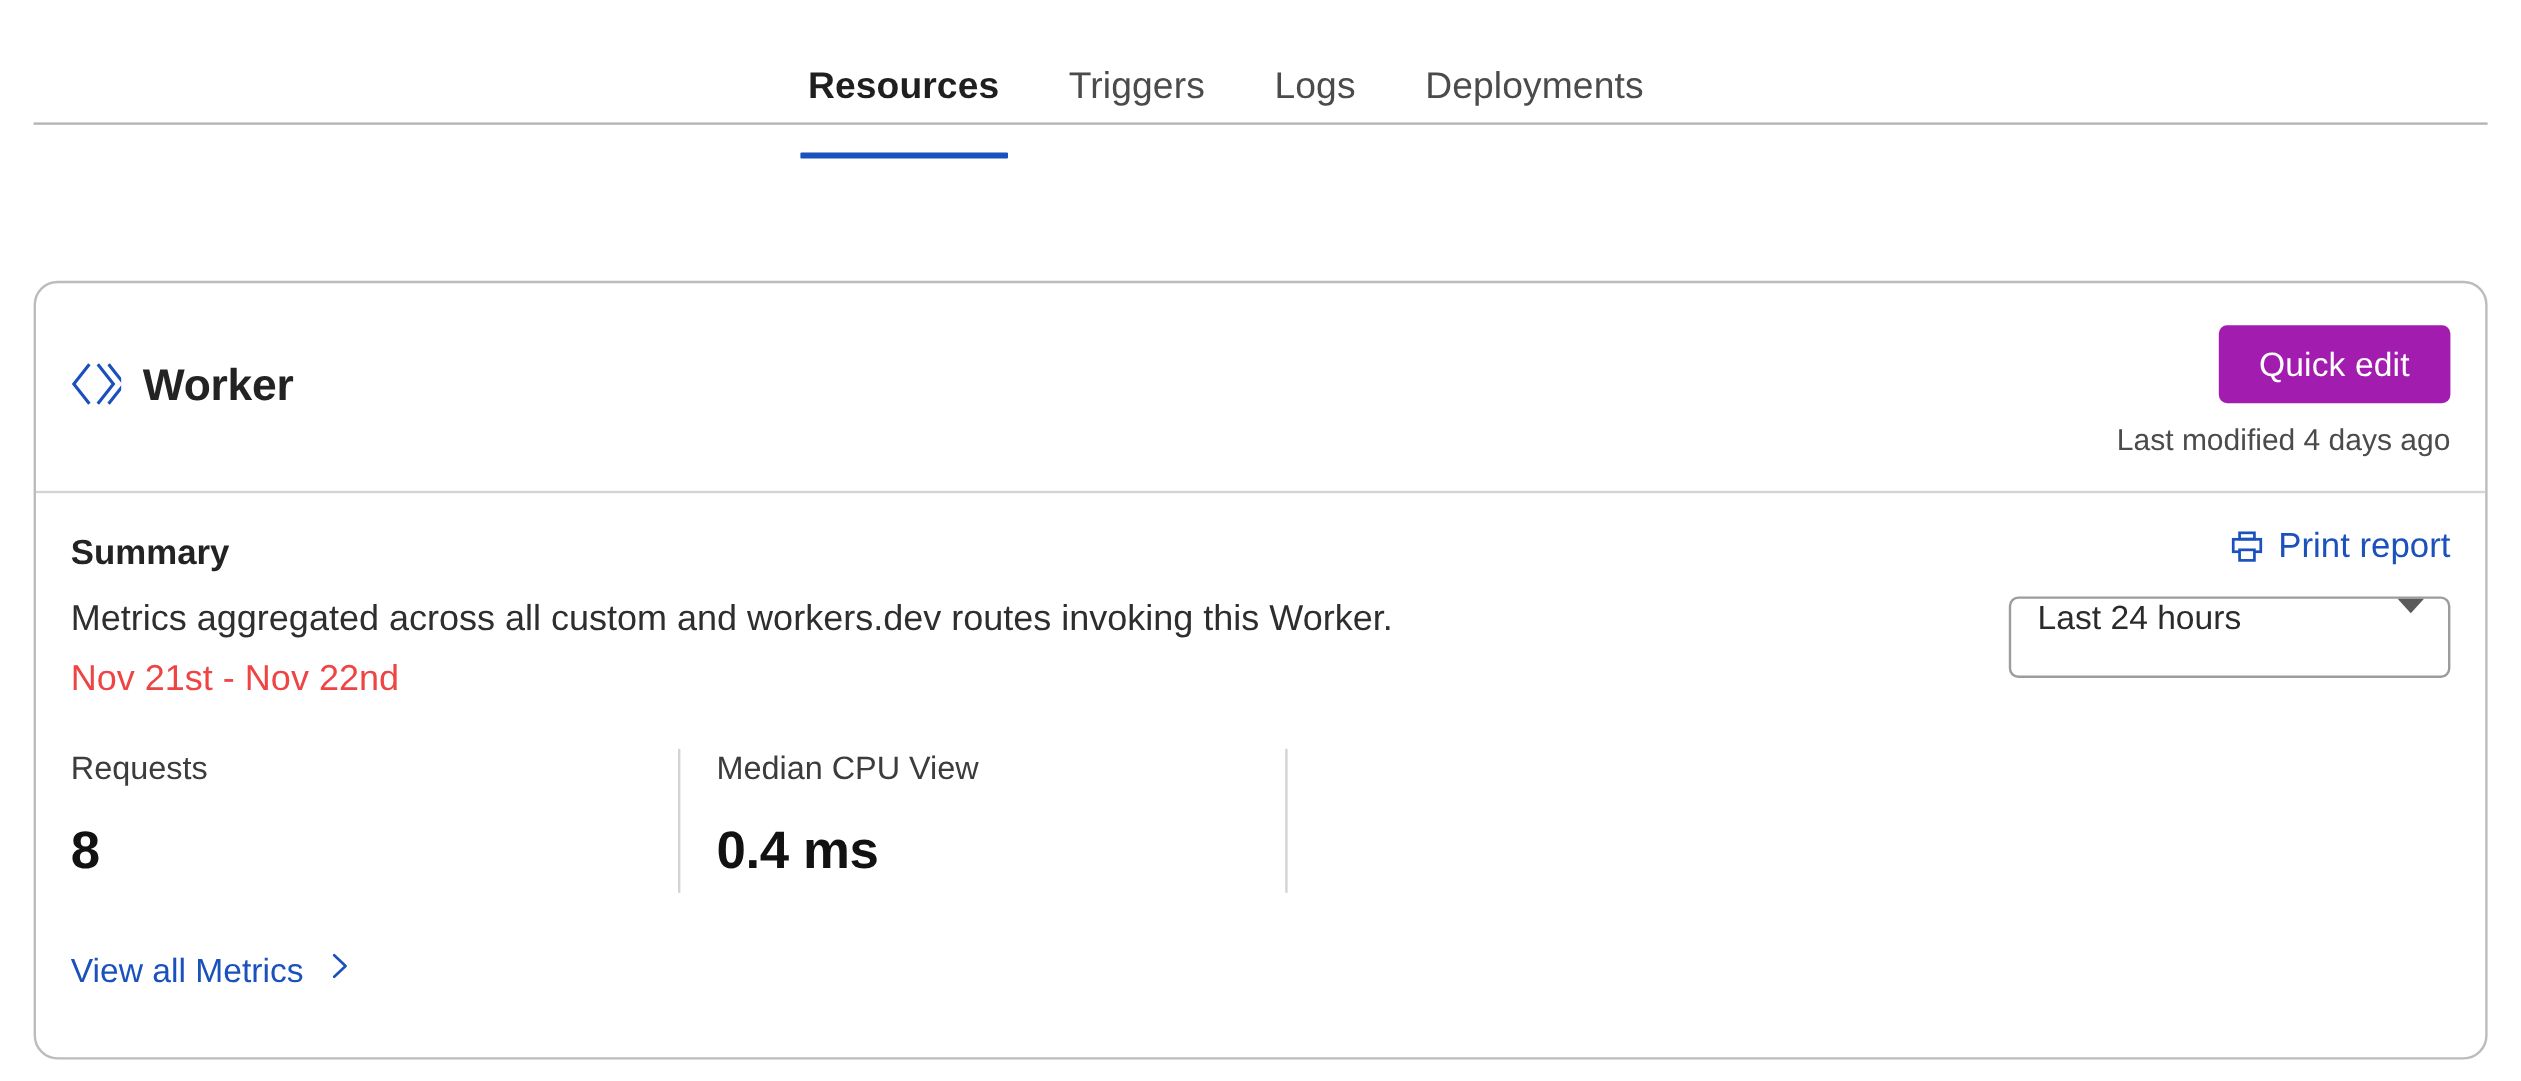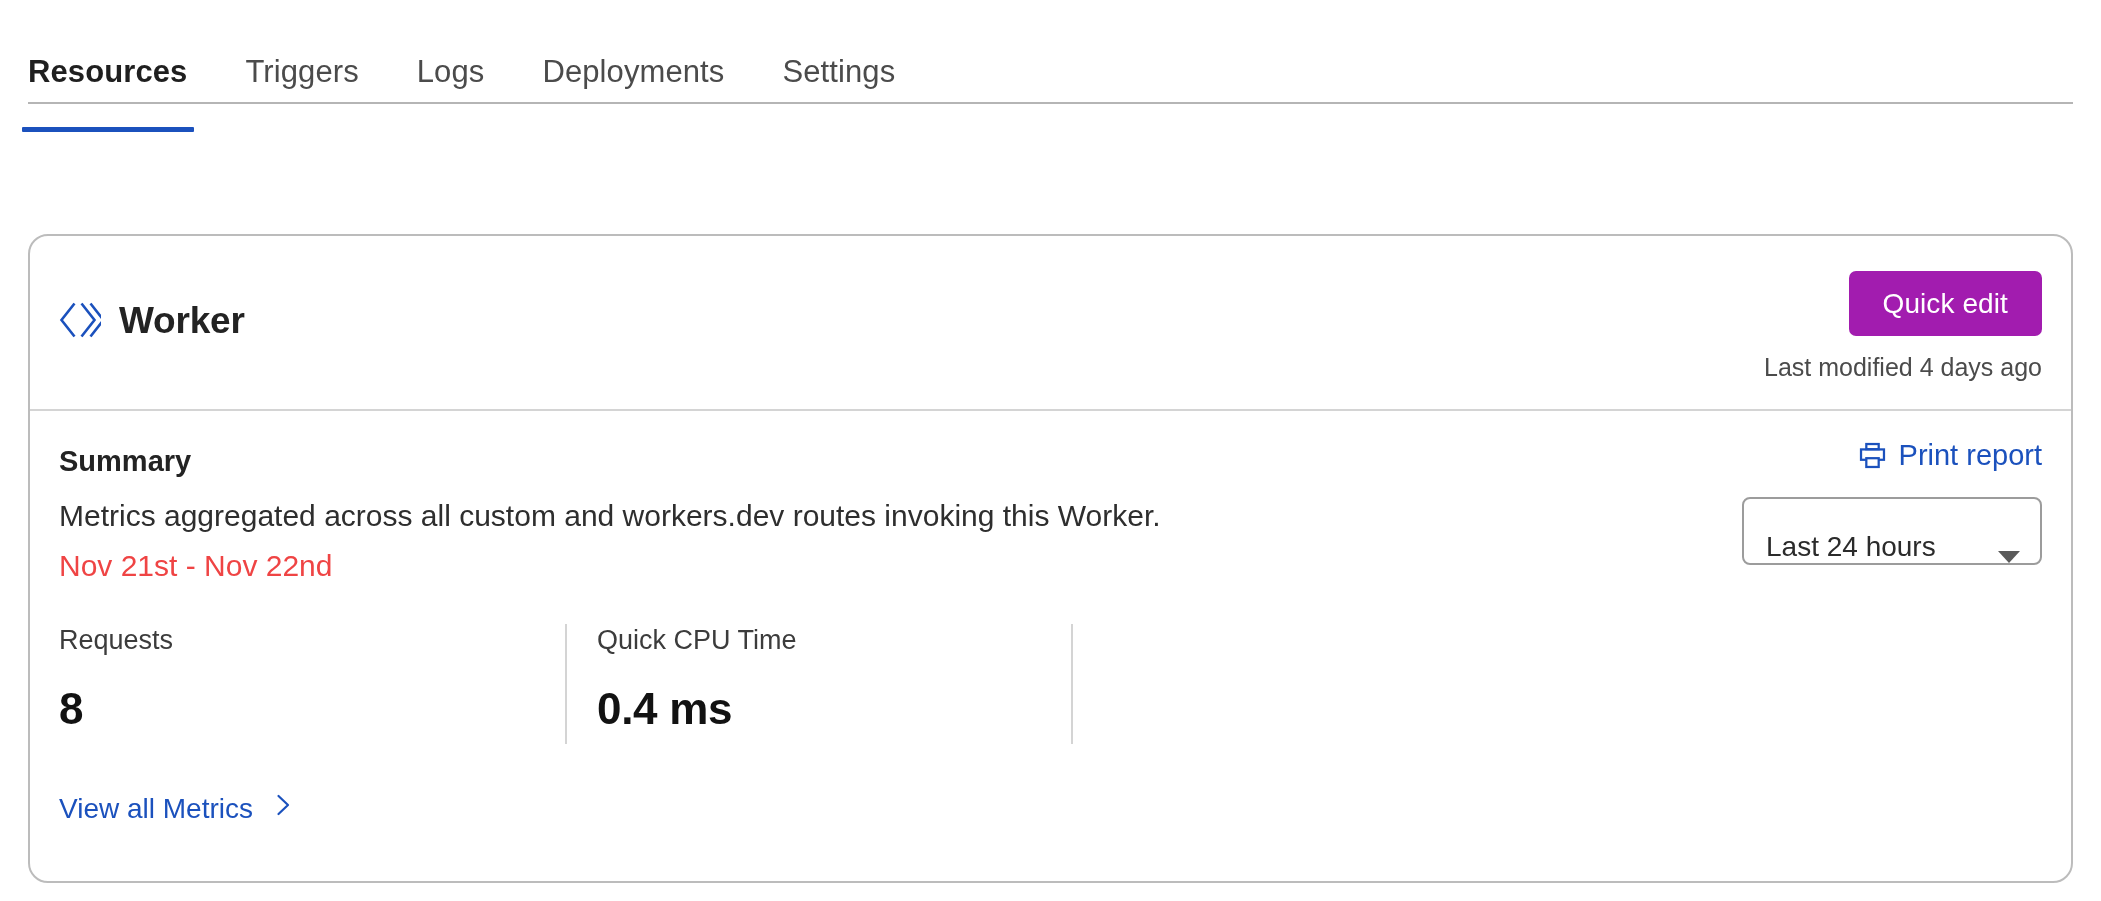--- a/index.html
+++ b/index.html
@@ -34,20 +34,21 @@
     height: 2px;
     background: #b5b5b5;
   }
   .tabs {
     display: flex;
     align-items: flex-end;
     height: 132px;
     padding: 0;
     margin: 0;
     list-style: none;
+    justify-content: center;
   }
   .tab {
     position: relative;
     font-size: 31px;
     line-height: 1;
     color: #4b4b4b;
     padding: 0 0 45px 0;
     margin-right: 58px;
     cursor: pointer;
     white-space: nowrap;
@@ -184,28 +185,28 @@
     top: 135px;
     font-size: 30px;
     color: #ef4444;
     line-height: 1.3;
   }
 
   .range-select {
     position: absolute;
     right: 29px;
     top: 86px;
-    width: 300px;
+    width: 368px;
     height: 68px;
     box-sizing: border-box;
     border: 2px solid #9c9c9c;
     border-radius: 8px;
     background: #ffffff;
     display: flex;
-    align-items: flex-end;
+    align-items: flex-start;
     justify-content: space-between;
     padding: 0 20px 0 22px;
     cursor: pointer;
   }
   .range-select-label {
     font-size: 28px;
     color: #2b2b2b;
     white-space: nowrap;
   }
   .caret {
@@ -279,23 +280,20 @@
     </li>
     <li class="tab">
       <span>Triggers</span>
     </li>
     <li class="tab">
       <span>Logs</span>
     </li>
     <li class="tab">
       <span>Deployments</span>
     </li>
-    <li class="tab">
-      <span>Settings</span>
-    </li>
   </ul>
   <div class="tabbar-underline"></div>
 </nav>
 
 <section class="card">
 
   <div class="card-header">
     <div class="worker-title-wrap">
       <svg class="worker-icon" viewBox="0 0 42 42" aria-hidden="true">
         <path d="M15.5 4.5 L2.5 21 L15.5 37.5" fill="none" stroke="#1b51bd" stroke-width="2.6" stroke-linejoin="miter" stroke-linecap="butt"></path>
@@ -329,21 +327,21 @@
       <span class="range-select-label">Last 24 hours</span>
       <span class="caret"></span>
     </div>
 
     <div class="stats">
       <div class="stat stat-0">
         <div class="stat-label">Requests</div>
         <div class="stat-value">8</div>
       </div>
       <div class="stat stat-1">
-        <div class="stat-label">Quick CPU Time</div>
+        <div class="stat-label">Median CPU View</div>
         <div class="stat-value">0.4 ms</div>
       </div>
       <div class="stat-spacer"></div>
     </div>
 
     <a class="view-all" href="#">
       <span>View all Metrics</span>
       <svg class="chevron-right" viewBox="0 0 24 24" aria-hidden="true">
         <path d="M7.5 3 L17 12 L7.5 21" fill="none" stroke="#1b51bd" stroke-width="2.2" stroke-linecap="round" stroke-linejoin="round"></path>
       </svg>

